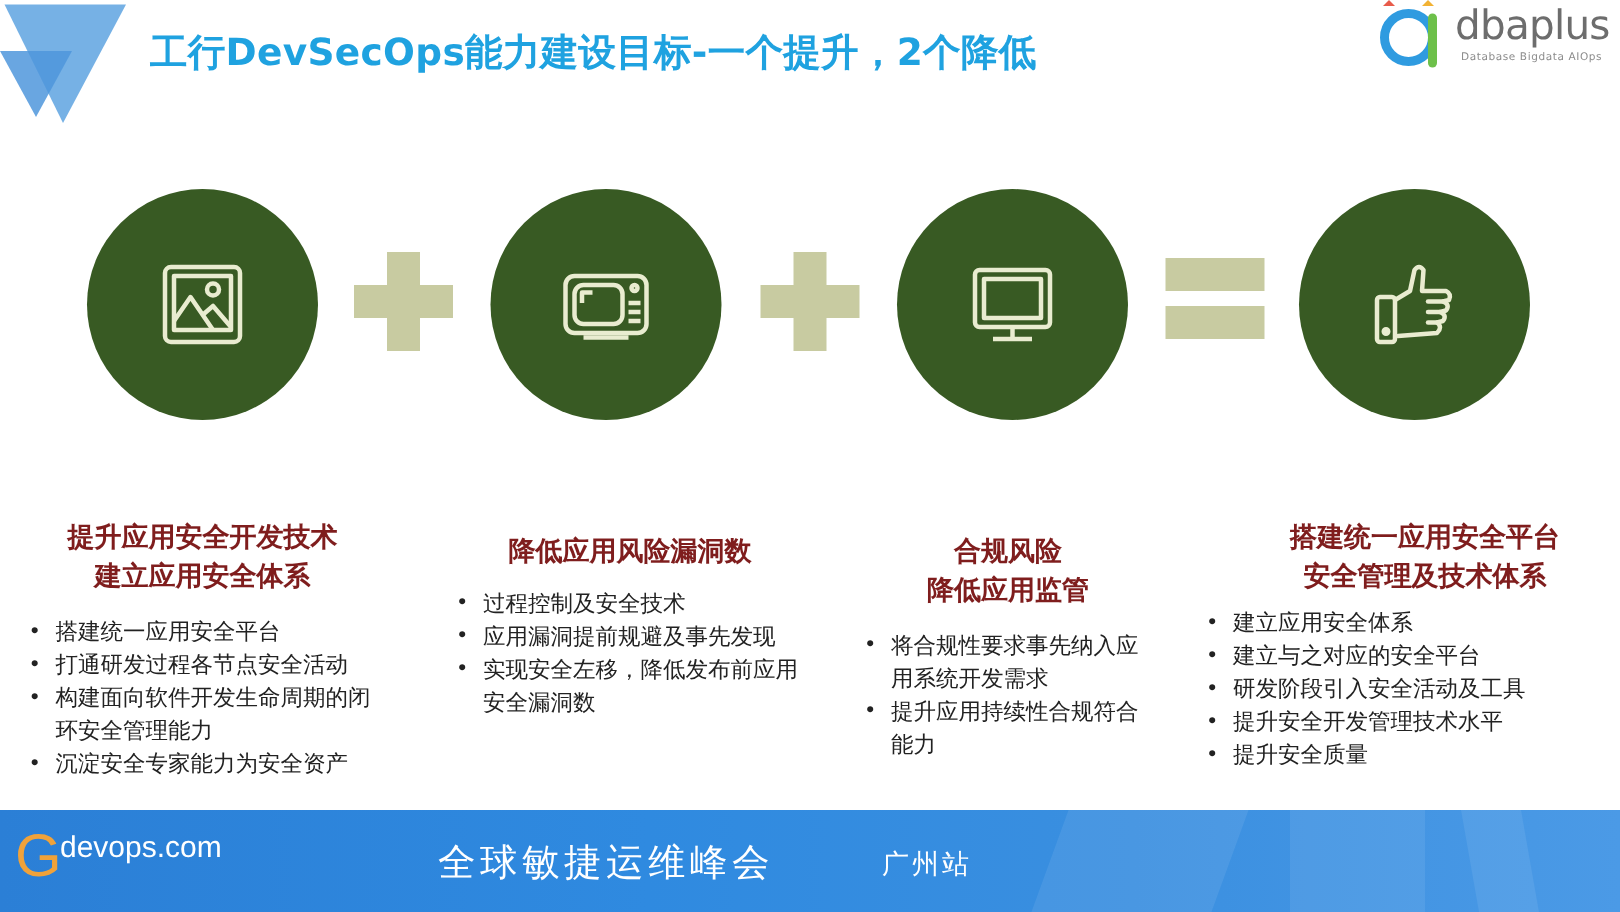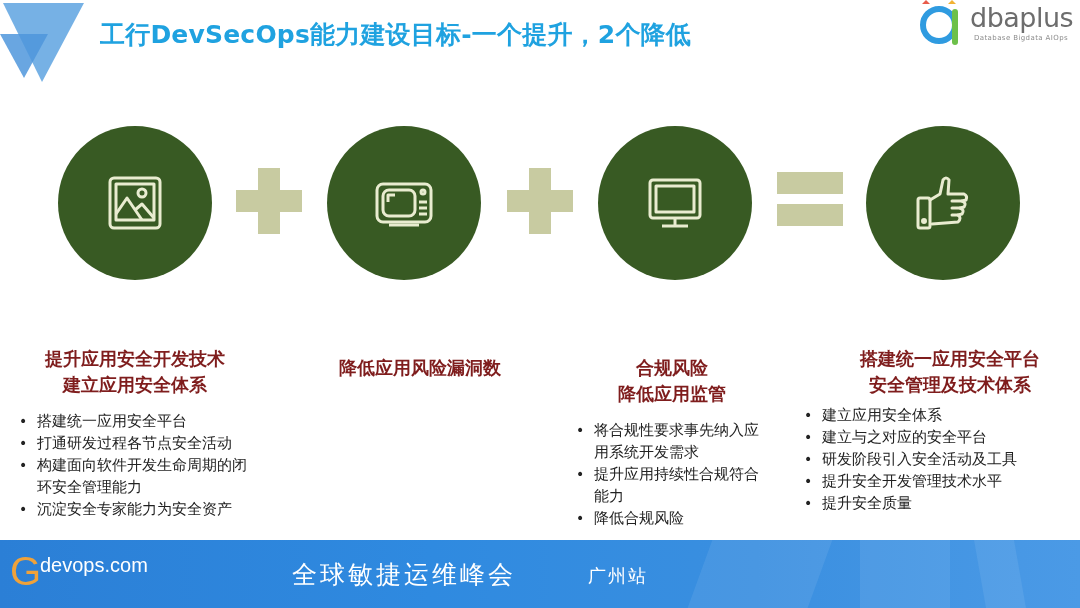--- a/index.html
+++ b/index.html
@@ -149,31 +149,35 @@
     <li>打通研发过程各节点安全活动</li>
     <li>构建面向软件开发生命周期的闭环安全管理能力</li>
     <li>沉淀安全专家能力为安全资产</li>
   </ul>
 </div>
 
 <div class="col" style="left:300px;top:311px;width:240px;">
   <div class="col-title">
     <div>降低应用风险漏洞数</div>
   </div>
+  <ul class="col-list" style="margin-top:10px;">
+    <li>过程控制及安全技术</li>
+    <li>应用漏洞提前规避及事先发现</li>
+    <li>实现安全左移，降低发布前应用安全漏洞数</li>
+  </ul>
 </div>
 
 <div class="col" style="left:572px;top:311px;width:200px;">
   <div class="col-title">
     <div>合规风险</div>
     <div>降低应用监管</div>
   </div>
   <ul class="col-list" style="margin-top:12px;">
     <li>将合规性要求事先纳入应用系统开发需求</li>
     <li>提升应用持续性合规符合能力</li>
-    <li>降低合规风险</li>
   </ul>
 </div>
 
 <div class="col" style="left:800px;top:302px;width:270px;">
   <div class="col-title" style="padding-left:30px;">
     <div>搭建统一应用安全平台</div>
     <div>安全管理及技术体系</div>
   </div>
   <ul class="col-list" style="margin-top:6px;">
     <li>建立应用安全体系</li>

